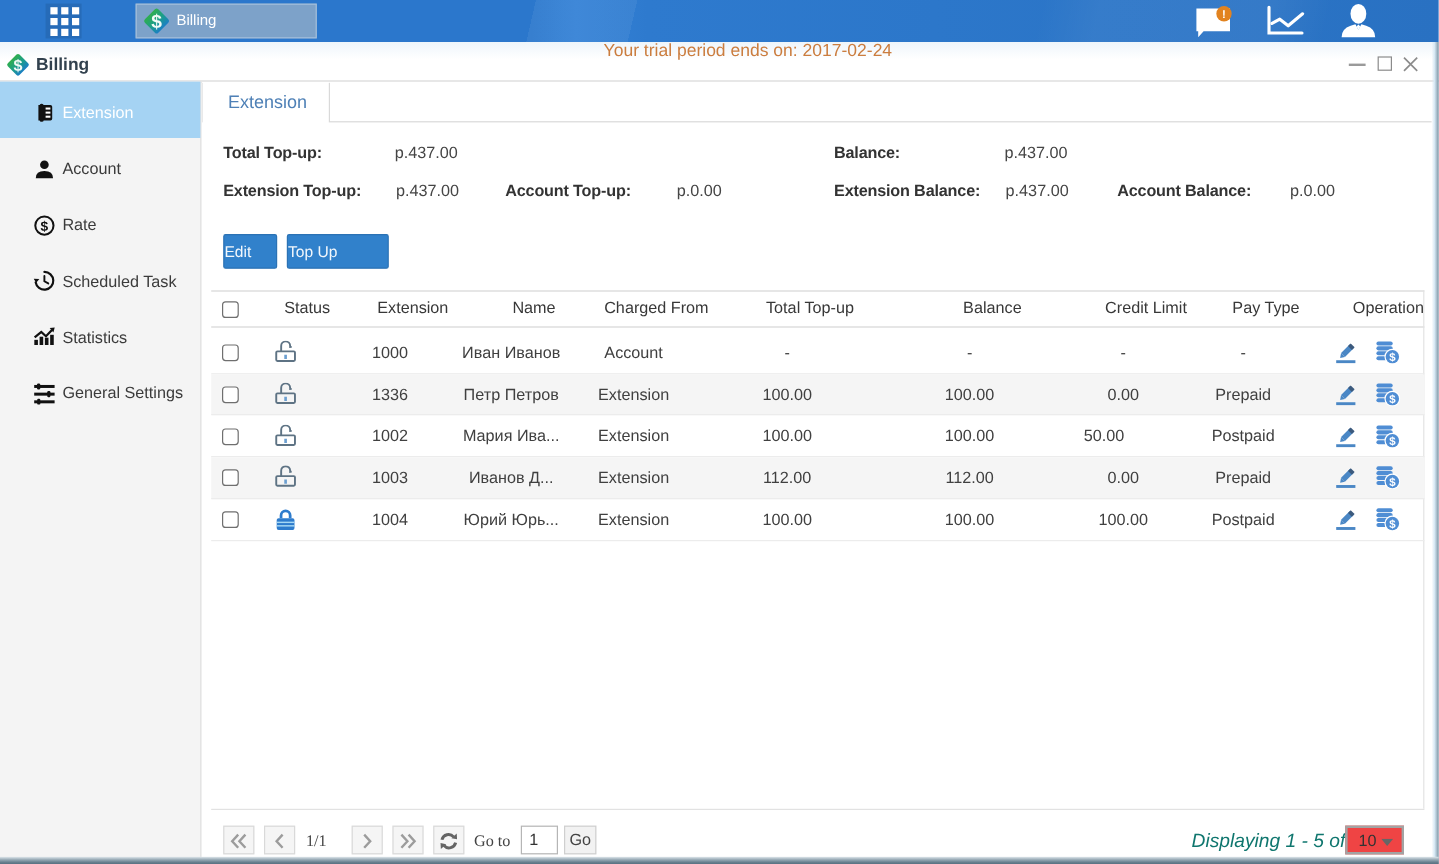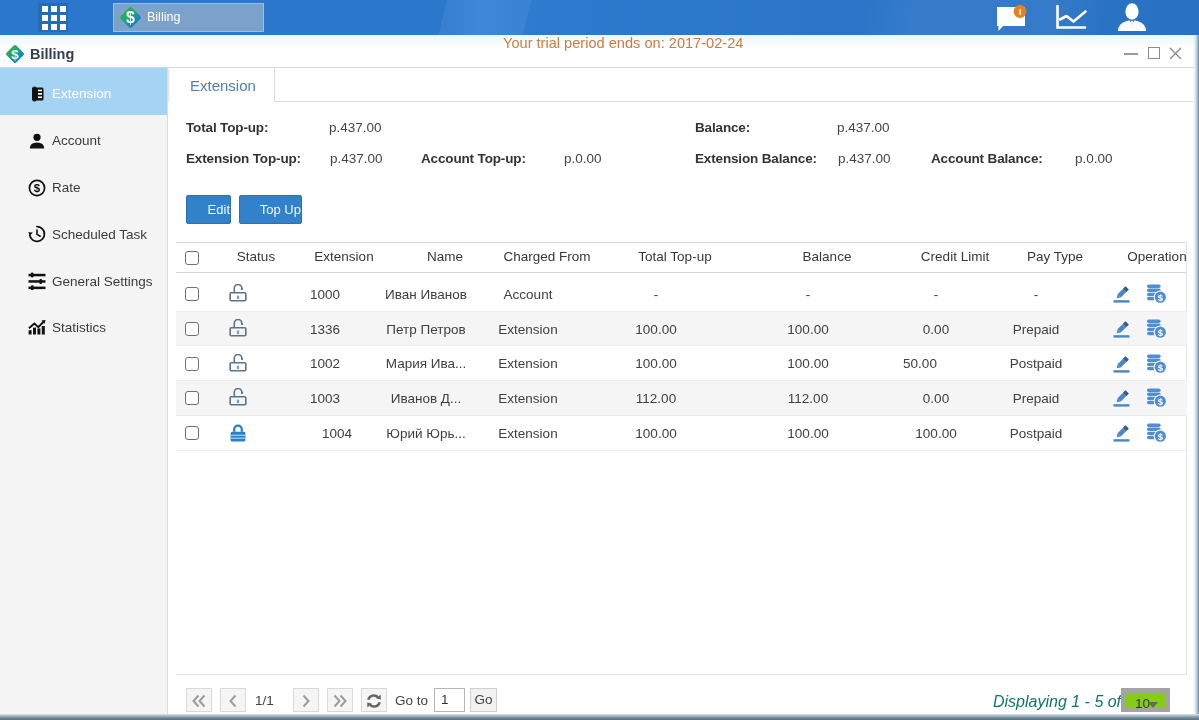--- a/index.html
+++ b/index.html
@@ -35,41 +35,41 @@
 .menu li.active .mtxt { color:#ffffff; }
 
 .content { position:absolute; left:168px; top:69px; width:1025px; height:647px; background:#fff; }
 .tabline { position:absolute; left:107px; top:32px; width:918px; height:1px; background:#d9d9d9; }
 .tabbox { position:absolute; left:0; top:0; width:107px; height:33px; background:#fff;
   border-left:1px solid #e4e4e4; border-right:1px solid #d9d9d9; }
 .tabbox span { position:absolute; left:21px; top:8px; font-size:15px; color:#4e80b6; }
 .lab { position:absolute; font-size:13.5px; font-weight:bold; color:#333; white-space:nowrap; letter-spacing:-0.15px; }
 .val { position:absolute; font-size:13.5px; color:#454545; white-space:nowrap;margin-left:17px; }
 .btn { position:absolute; top:126px; height:29px; background:#3181cb; border:1px solid #2b72b4;
-  color:#f2f7fc; font-size:13px; text-align:right; border-radius:2px; }
+  color:#f2f7fc; font-size:13px; text-align:left; border-radius:2px; }
 
 .ghead { position:absolute; left:8px; top:173px; width:1011px; height:31px;
   border-top:1px solid #d6d6d6; border-bottom:1px solid #d6d6d6; }
 .hcell { position:absolute; top:6px; transform:translateX(-50%); font-size:13.5px; color:#383838; white-space:nowrap;margin-left:19px; }
 .grow { position:absolute; left:8px; width:1011px; height:34.7px; border-bottom:1px solid #ececec; }
 .grow.alt { background:#f5f5f5; }
 .gcell { position:absolute; top:50%; transform:translate(-50%,-50%); font-size:13.5px; color:#404040; white-space:nowrap; }
 .cb { position:absolute; left:9px; width:14px; height:14px; border:1px solid #6f6f6f; border-radius:3px; background:#fff; }
 .gridright { position:absolute; left:1018px; top:173px; width:1px; height:432px; background:#e3e3e3; }
 
 .pagebar { position:absolute; left:8px; top:605px; width:1011px; height:42px; border-top:1px solid #e2e2e2; background:#fff; }
 .pbtn { position:absolute; top:13px; width:26px; height:24px; background:#f5f5f5; border:1px solid #d9d9d9;
   color:#9b9b9b; font-size:18px; text-align:center; line-height:20px; }
-.ptxt { position:absolute; top:18px; font-size:13.5px; color:#444; }
+.ptxt { position:absolute; top:18px; font-size:13.5px; color:#444;font-family:Liberation Serif, serif; }
 .pinput { position:absolute; left:258px; top:13px; width:31px; height:24px; border:1px solid #b5b5b5; background:#fff;
   font-size:13.5px; color:#333; padding-left:6px; line-height:22px; }
 .gobtn { position:absolute; left:294px; top:13px; width:27px; height:24px; background:#f2f2f2; border:1px solid #cfcfcf;
   font-size:13.5px; color:#444; text-align:center; line-height:22px; }
 .disp { position:absolute; left:817px; top:18px; font-size:16px; color:#0f766e;font-style:italic; }
-.psel { position:absolute; left:945px; top:13px; width:49px; height:24px; border:5px solid #a3a3a3; background:#84cc16; }
+.psel { position:absolute; left:945px; top:13px; width:49px; height:24px; border:2px solid #a3a3a3; background:#ef4444; }
 .psel span { position:absolute; left:9px; top:3px; font-size:13.5px; color:#333; }
 
 .rframe { position:absolute; right:0; top:35px; width:6px; height:685px;
   background:linear-gradient(90deg, rgba(240,247,252,0) 0%, #d8e9f5 40%, #9db3c1 78%, #71899c 100%); }
 .bframe { position:absolute; left:0; top:714px; width:1199px; height:6px;
   background:linear-gradient(180deg, #dfe7ec 0%, #9fb0bb 35%, #68808f 75%, #587181 100%); }
 </style>
 </head>
 <body>
 <div id="app">
@@ -165,39 +165,39 @@
       <li>
         <svg class="mico" viewBox="0 0 18 18">
             <path d="M9 1.6 a7.4 7.4 0 1 1 -7.3 8.6" fill="none" stroke="#111" stroke-width="1.8" stroke-linecap="round"></path>
             <path d="M0 7.2 l2.2 3.4 2.6 -3 z" fill="#111"></path>
             <path d="M9 5 v4.4 l3.2 1.8" fill="none" stroke="#111" stroke-width="1.6" stroke-linecap="round"></path>
           </svg>
         <span class="mtxt">Scheduled Task</span>
       </li>
       <li>
         <svg class="mico" viewBox="0 0 18 18">
+            <rect x="0.6" y="11.2" width="3" height="4.3" fill="#111"></rect>
+            <rect x="5" y="8.6" width="3" height="6.9" fill="#111"></rect>
+            <rect x="9.4" y="9.4" width="3" height="6.1" fill="#111"></rect>
+            <rect x="13.8" y="7" width="3" height="8.5" fill="#111"></rect>
+            <path d="M0.9 9.2 L6.4 4.6 L10.3 8.2 L15.3 3" stroke="#111" stroke-width="1.9" fill="none"></path>
+            <path d="M13.4 1.4 L17.6 0.9 L16.5 5 z" fill="#111"></path>
+          </svg>
+        <span class="mtxt">Statistics</span>
+      </li>
+      <li>
+        <svg class="mico" viewBox="0 0 18 18">
             <rect x="0.5" y="1.8" width="17" height="2.5" fill="#111"></rect>
             <rect x="0.5" y="8.2" width="17" height="2.5" fill="#111"></rect>
             <rect x="0.5" y="14.6" width="17" height="2.5" fill="#111"></rect>
             <rect x="2.9" y="0.5" width="2.6" height="5.1" rx="1" fill="#111"></rect>
             <rect x="11.4" y="6.9" width="2.6" height="5.1" rx="1" fill="#111"></rect>
             <rect x="3" y="13.3" width="2.6" height="5.1" rx="1" fill="#111"></rect>
           </svg>
         <span class="mtxt">General Settings</span>
-      </li>
-      <li>
-        <svg class="mico" viewBox="0 0 18 18">
-            <rect x="0.6" y="11.2" width="3" height="4.3" fill="#111"></rect>
-            <rect x="5" y="8.6" width="3" height="6.9" fill="#111"></rect>
-            <rect x="9.4" y="9.4" width="3" height="6.1" fill="#111"></rect>
-            <rect x="13.8" y="7" width="3" height="8.5" fill="#111"></rect>
-            <path d="M0.9 9.2 L6.4 4.6 L10.3 8.2 L15.3 3" stroke="#111" stroke-width="1.9" fill="none"></path>
-            <path d="M13.4 1.4 L17.6 0.9 L16.5 5 z" fill="#111"></path>
-          </svg>
-        <span class="mtxt">Statistics</span>
       </li>
     </ul>
   </div>
 
   <div class="content">
     <div class="tabline"></div>
     <div class="tabbox">
         <span>Extension</span>
       </div>
 
@@ -207,21 +207,21 @@
     <span class="val" style="left:652px;top:51px">p.437.00</span>
     <span class="lab" style="left:18px;top:82px">Extension Top-up:</span>
     <span class="val" style="left:145px;top:82px">p.437.00</span>
     <span class="lab" style="left:253px;top:82px">Account Top-up:</span>
     <span class="val" style="left:379px;top:82px">p.0.00</span>
     <span class="lab" style="left:527px;top:82px">Extension Balance:</span>
     <span class="val" style="left:653px;top:82px">p.437.00</span>
     <span class="lab" style="left:763px;top:82px">Account Balance:</span>
     <span class="val" style="left:890px;top:82px">p.0.00</span>
     <div class="btn" style="left:18px;width:45px;line-height:27px">Edit</div>
-    <div class="btn" style="left:71px;width:63px;line-height:27px">Top Up</div>
+    <div class="btn" style="left:71px;width:85px;line-height:27px">Top Up</div>
 
     <div class="ghead">
       <div class="cb" style="top:8px"></div>
       <span class="hcell" style="left:61px">Status</span>
       <span class="hcell" style="left:149px">Extension</span>
       <span class="hcell" style="left:250px">Name</span>
       <span class="hcell" style="left:352px">Charged From</span>
       <span class="hcell" style="left:480px">Total Top-up</span>
       <span class="hcell" style="left:632px">Balance</span>
       <span class="hcell" style="left:760px">Credit Limit</span>
@@ -375,21 +375,21 @@
 </svg>
 </div>
 <div class="grow" style="top:347px">
 <div class="cb" style="top:10px"></div>
 <svg class="abs" style="left:52.5px;top:7.5px" width="18" height="19" viewBox="0 0 18 19">
 <rect x="1.6" y="7.8" width="14.8" height="9.8" rx="1.6" fill="#2e7ccd"></rect>
 <path d="M5.2 7.8 V5.5 a3.8 3.8 0 0 1 7.6 0 v2.3" stroke="#2e7ccd" fill="none" stroke-width="2.3"></path>
 <rect x="1.6" y="10.7" width="14.8" height="1.2" fill="#a6d8f4"></rect>
 <rect x="1.6" y="13.6" width="14.8" height="1.2" fill="#a6d8f4"></rect>
 </svg>
-<span class="gcell" style="left:161px">1004</span>
+<span class="gcell" style="left:149px">1004</span>
         <span class="gcell" style="left:250px">Юрий Юрь...</span>
         <span class="gcell" style="left:352px">Extension</span>
         <span class="gcell" style="left:480px">100.00</span>
         <span class="gcell" style="left:632px">100.00</span>
         <span class="gcell" style="left:760px">100.00</span>
         <span class="gcell" style="left:860px">Postpaid</span>
 <svg class="abs" style="left:936px;top:8px" width="19" height="19" viewBox="0 0 19 19">
 <g transform="rotate(45 9 9)">
 <rect x="6.7" y="1.0" width="4.6" height="10.6" fill="#4a87c5"></rect>
 <rect x="6.7" y="0.2" width="4.6" height="3.2" fill="#3c5a7d"></rect>

